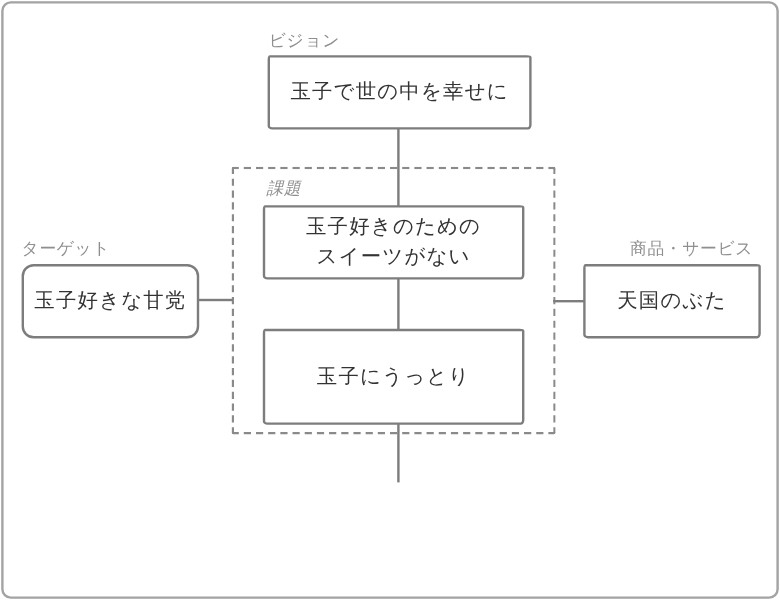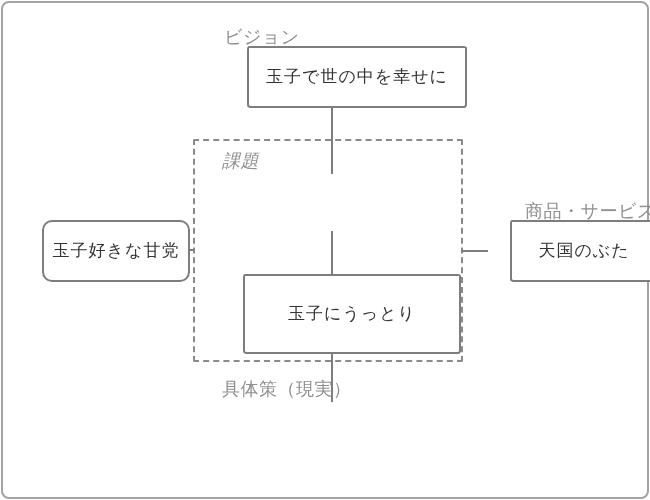--- a/index.html
+++ b/index.html
@@ -24,37 +24,36 @@
   }
   .frame {
     position: absolute;
     left: 1px; top: 1px; right: 1px; bottom: 1px;
     border: 2px solid var(--frame-border);
     border-radius: 8px;
     z-index: 0;
   }
   .label {
     position: absolute;
-    font-size: 18px;
+    font-size: 14px;
     letter-spacing: 0.5px;
     color: var(--label-text);
     white-space: nowrap;
     z-index: 4;
   }
   .box {
     position: absolute;
     background: #ffffff;
     border: 2px solid var(--box-border);
     border-radius: 2px 4px 3px 4px / 4px 2px 4px 3px;
     display: flex;
     align-items: center;
     justify-content: center;
     text-align: center;
     z-index: 3;
-    margin-left: 24px;
   }
   .box .txt {
     font-size: 17px;
     line-height: 1.45;
     color: var(--box-text);
     white-space: pre-line;
     letter-spacing: 1px;
   }
   .dashed {
     position: absolute;
@@ -83,29 +82,33 @@
   <div class="line" style="left:331px; top:334px; width:2px; height:68px;"></div>
   <div class="line" style="left:164px; top:249px; width:30px; height:2px;"></div>
   <div class="line" style="left:461px; top:250px; width:27px; height:2px;"></div>
 
   <div class="label" style="left:224px; top:25px;">ビジョン</div>
   <div class="box" style="left:223px; top:46px; width:220px; height:62px;">
     <span class="txt">玉子で世の中を幸せに</span>
   </div>
 
   <div class="label" style="left:222px; top:149px;font-style:italic;">課題</div>
+  <div class="box" style="left:219px; top:171px; width:218px; height:62px;">
+    <span class="txt">玉子好きのための
+スイーツがない</span>
+  </div>
 
   <div class="box" style="left:219px; top:274px; width:218px; height:80px;">
     <span class="txt">玉子にうっとり</span>
   </div>
 
+  <div class="label" style="left:18px; top:199px;">ターゲット</div>
   <div class="box" style="left:18px; top:220px; width:148px; height:62px;border-radius:10px;">
     <span class="txt">玉子好きな甘党</span>
   </div>
 
   <div class="label" style="left:485px; top:199px;margin-left:40px;">商品・サービス</div>
   <div class="box" style="left:486px; top:220px; width:148px; height:62px;text-align:center;">
     <span class="txt">天国のぶた</span>
   </div>
 
-  <div class="label" style="left:222px; top:377px;">具体策（現実）</div>
 
 </div>
 
 </body></html>

